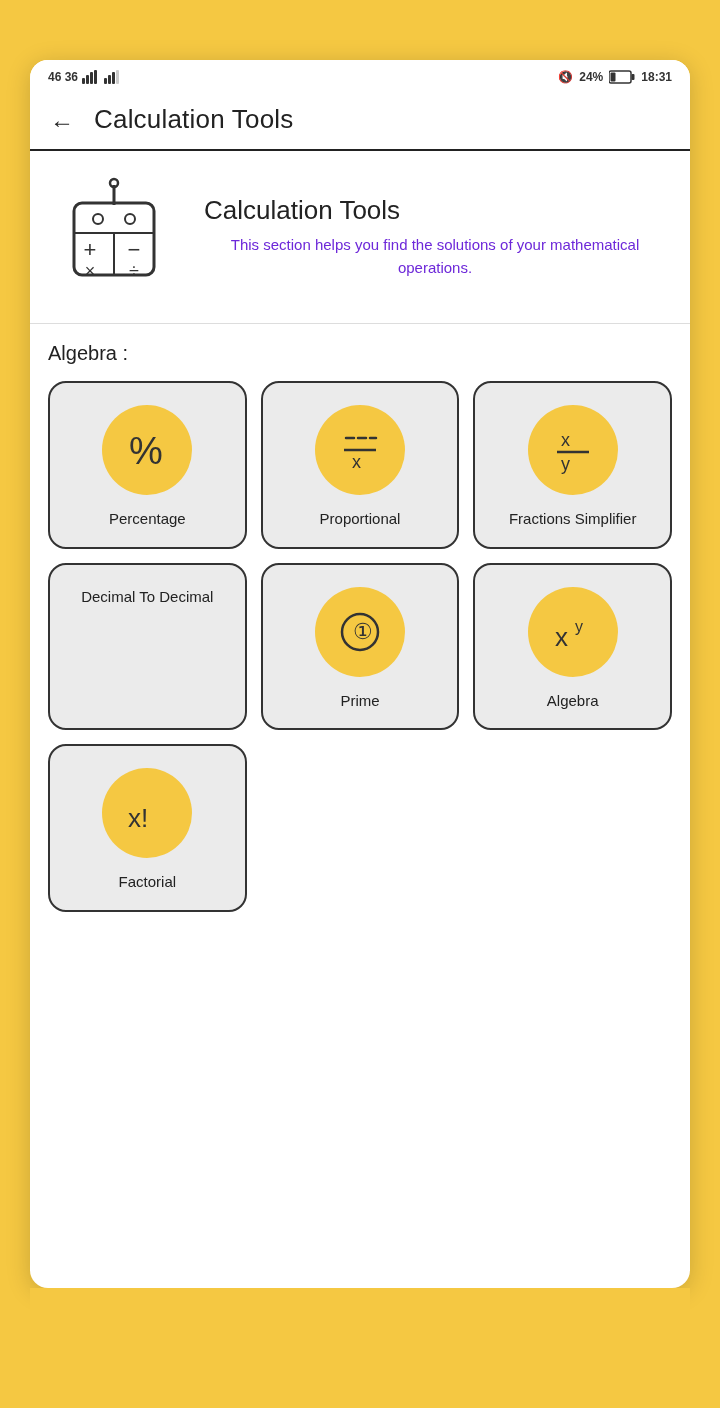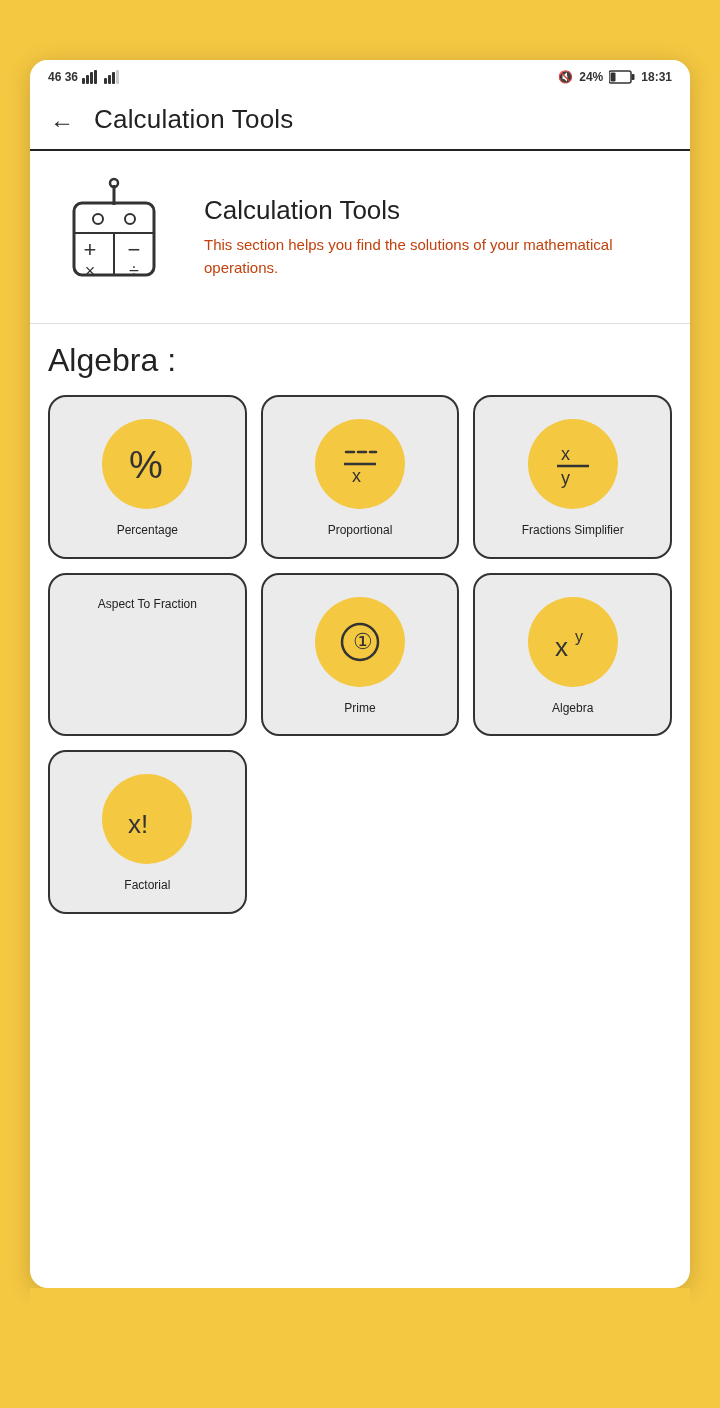--- a/index.html
+++ b/index.html
@@ -87,33 +87,33 @@
       height: 120px;
     }
     .banner-text h2 {
       font-size: 26px;
       color: #222;
       font-weight: 500;
       margin-bottom: 8px;
     }
     .banner-text p {
       font-size: 15px;
-      color: #c2410c;
+      color: #6d28d9;
       line-height: 1.5;
-      text-align: left;
+      text-align: center;
     }
 
     
     .content-area {
       background: #fff;
       padding: 18px 18px 0;
     }
 
     .section-title {
-      font-size: 32px;
+      font-size: 20px;
       color: #222;
       font-weight: 400;
       margin-bottom: 16px;
     }
 
     
     .tools-grid {
       display: grid;
       grid-template-columns: repeat(3, 1fr);
       gap: 14px;
@@ -142,21 +142,21 @@
       justify-content: center;
       flex-shrink: 0;
     }
 
     .tool-icon-circle svg {
       width: 52px;
       height: 52px;
     }
 
     .tool-label {
-      font-size: 12px;
+      font-size: 15px;
       color: #222;
       text-align: center;
       line-height: 1.3;
       font-weight: 400;
     }
 
     
     .bottom-yellow {
       background: #f5c842;
       width: 660px;
@@ -269,21 +269,21 @@
             <svg viewBox="0 0 52 52">
               <text x="14" y="22" font-size="18" fill="#333" font-weight="400">x</text>
               <line x1="10" y1="28" x2="42" y2="28" stroke="#333" stroke-width="2.5"></line>
               <text x="14" y="46" font-size="18" fill="#333" font-weight="400">y</text>
             </svg>
           </div>
           <span class="tool-label">Fractions Simplifier</span>
         </div>
 
         <div class="tool-card">
-          <span class="tool-label">Aspect To Fraction</span>
+          <span class="tool-label">Decimal To Decimal</span>
         </div>
 
         <div class="tool-card">
           <div class="tool-icon-circle">
             <svg viewBox="0 0 52 52">
               <circle cx="26" cy="26" r="18" fill="none" stroke="#333" stroke-width="2.5"></circle>
               <text x="19" y="33" font-size="22" fill="#333" font-weight="300">①</text>
             </svg>
           </div>
           <span class="tool-label">Prime</span>

